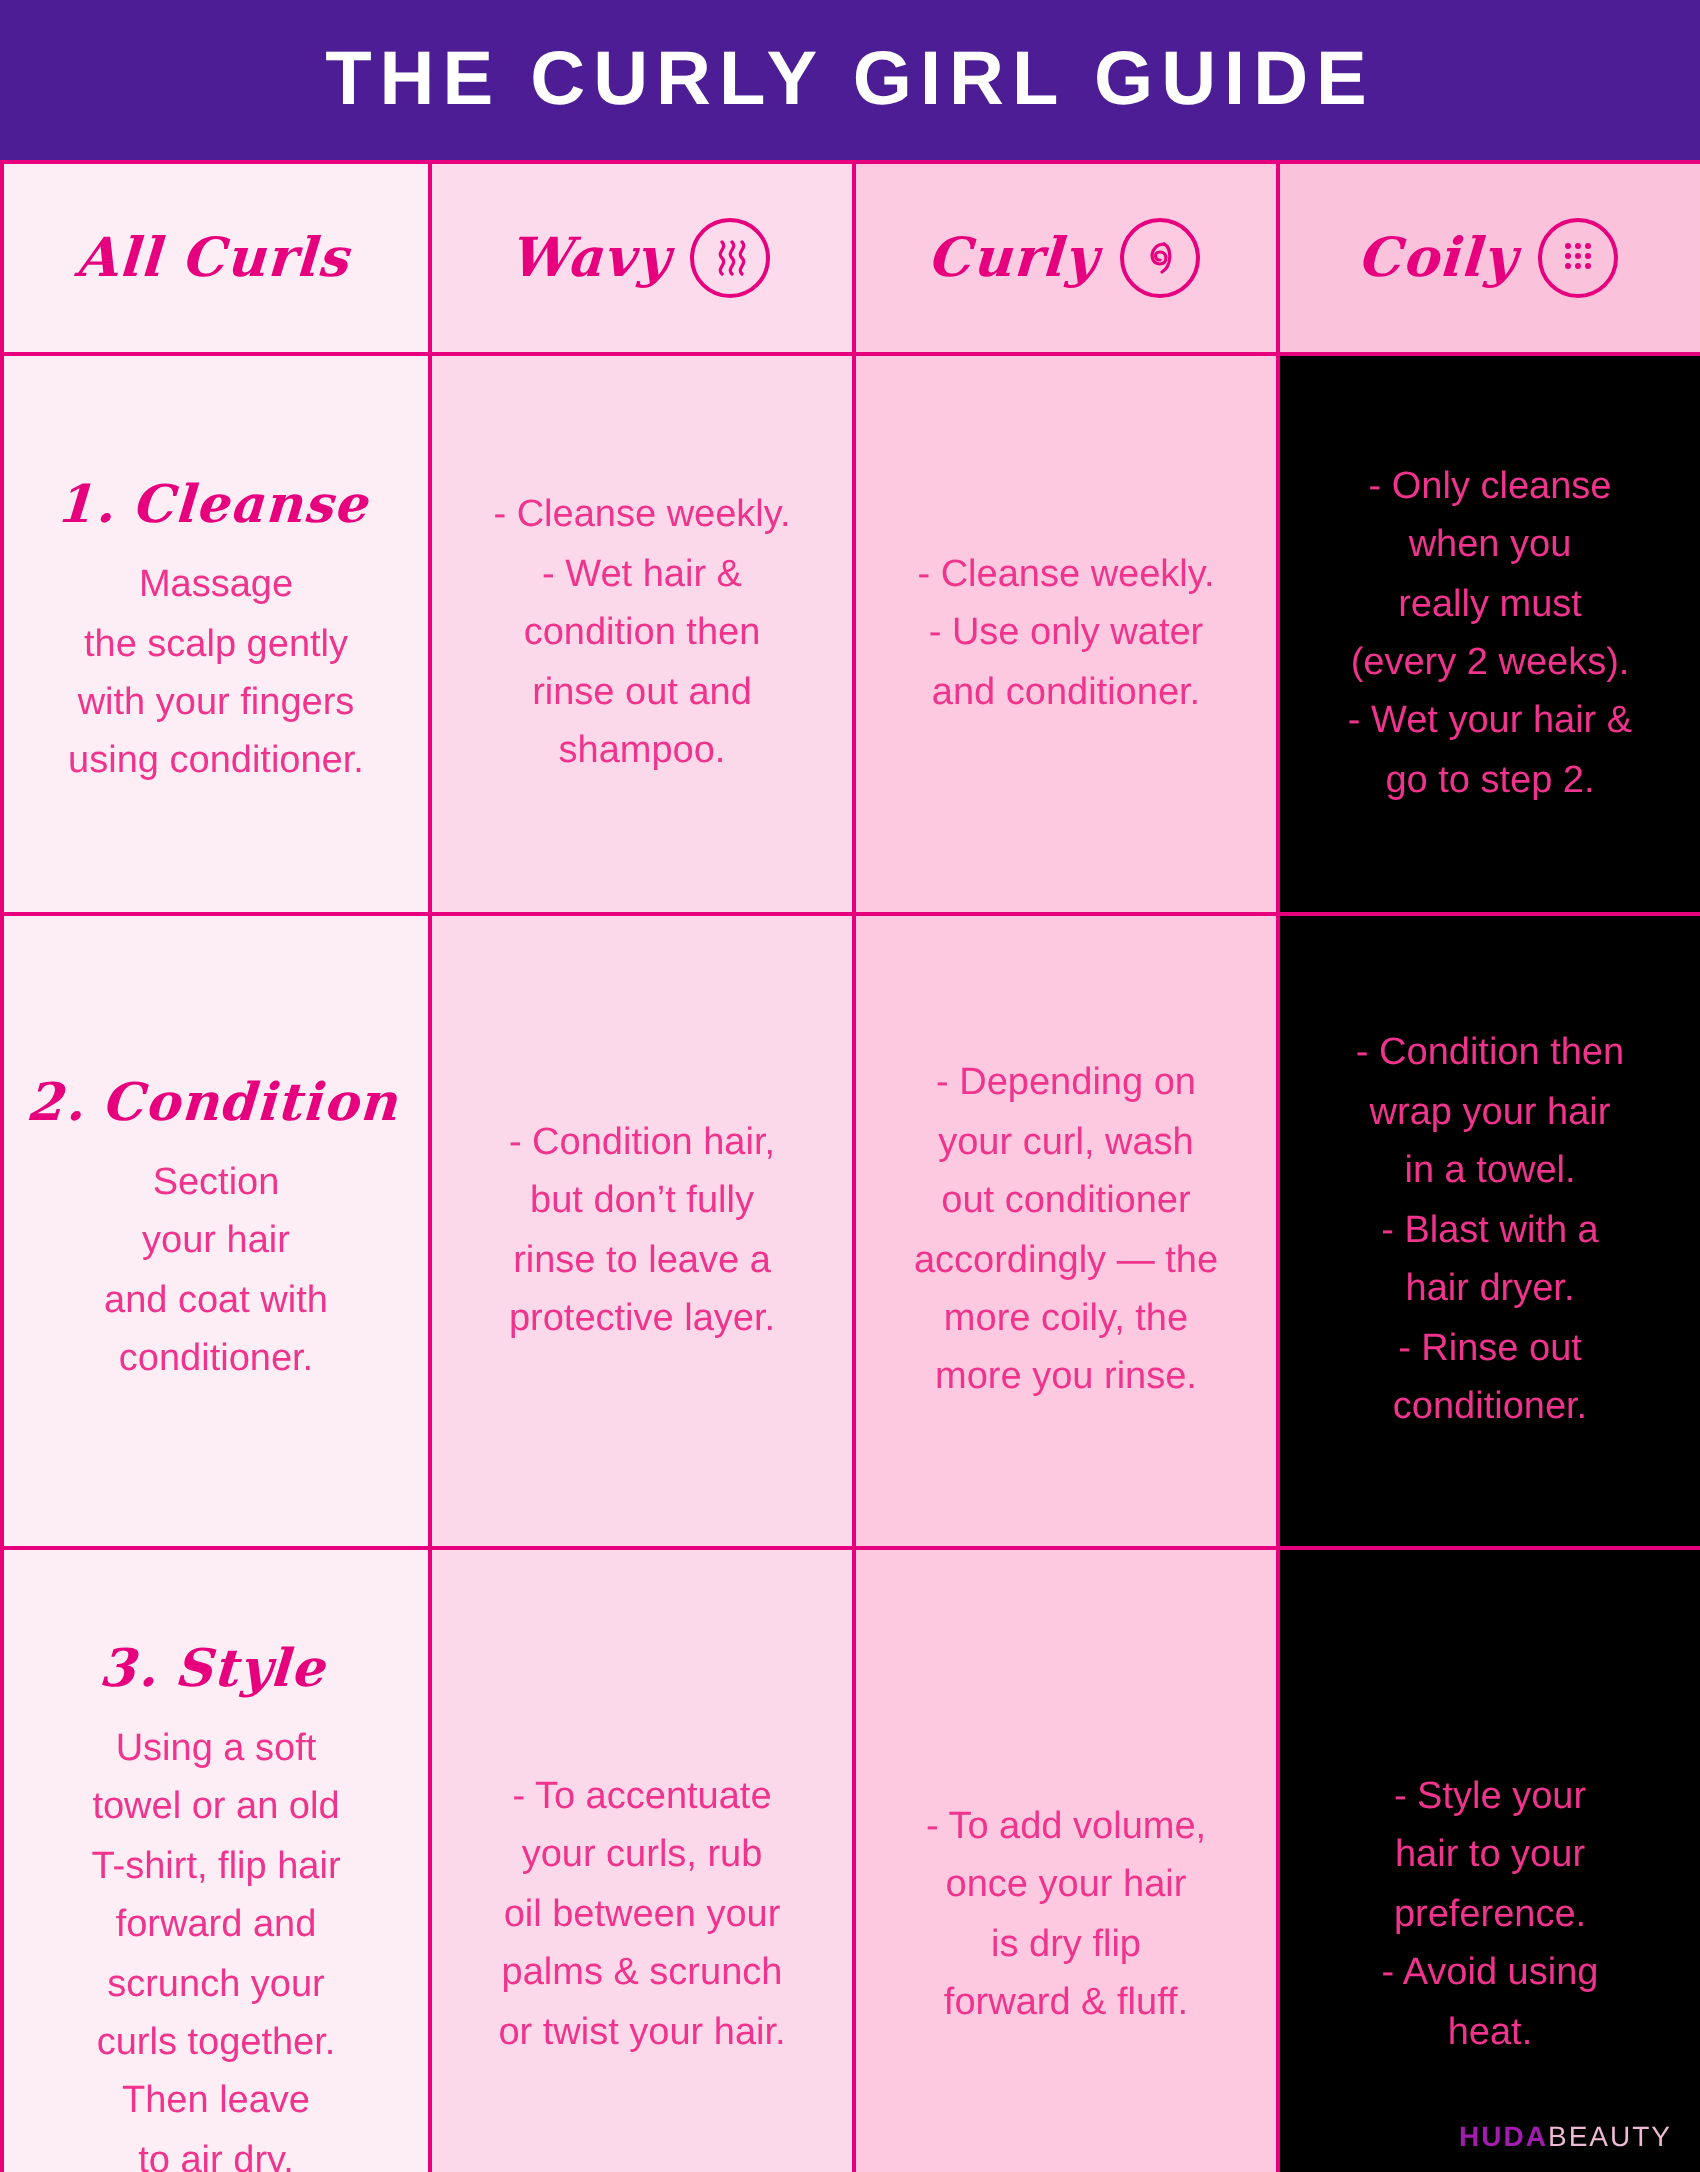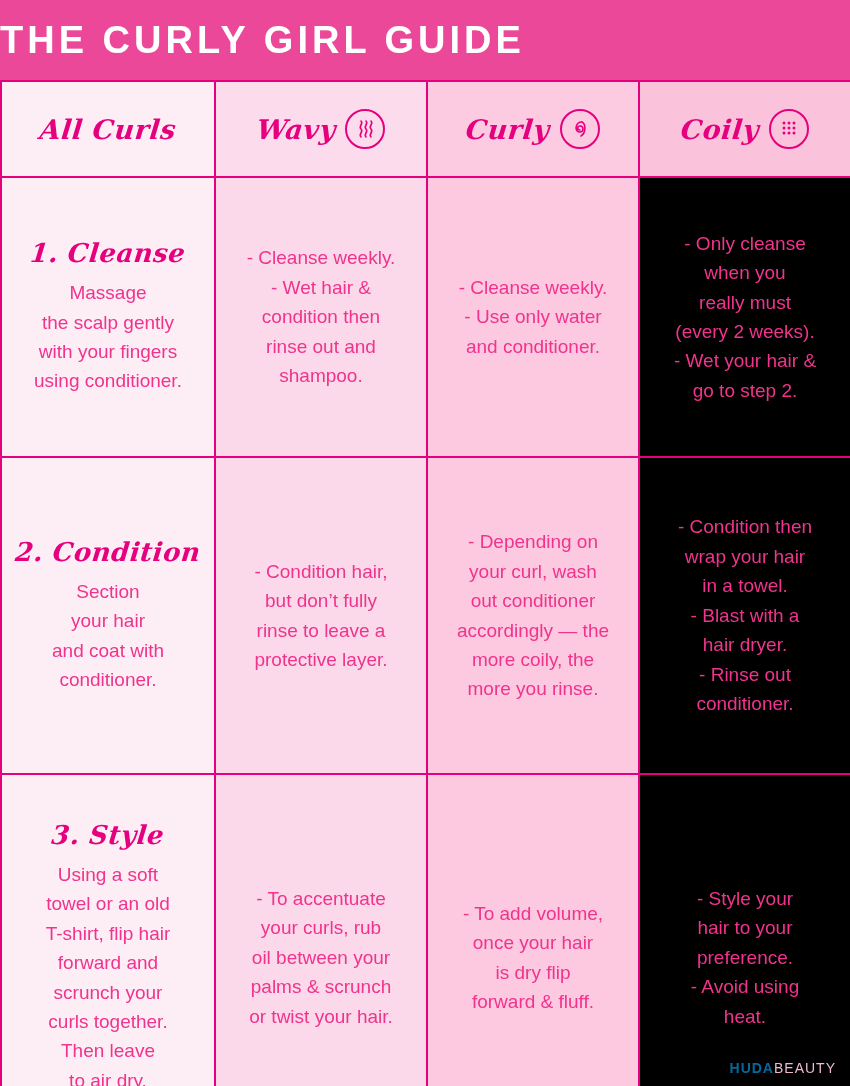--- a/index.html
+++ b/index.html
@@ -14,25 +14,25 @@
     overflow: hidden;
   }
   .page {
     width: 850px;
     height: 1086px;
     position: relative;
     box-sizing: border-box;
   }
   
   .header {
-    background: #ec4899;
+    background: #4c1d95;
     height: 80px;
     display: flex;
     align-items: center;
-    justify-content: flex-start;
+    justify-content: center;
   }
   .header-title {
     color: #ffffff;
     font-size: 38px;
     font-weight: bold;
     letter-spacing: 4px;
     font-family: "Liberation Sans", sans-serif;
     text-align: center;
     line-height: 1;
   }
@@ -125,21 +125,21 @@
     right: 14px;
     bottom: 10px;
     font-family: "Liberation Sans", sans-serif;
     font-size: 14px;
     letter-spacing: 1px;
     color: #e6a8c6;
     display: flex;
     align-items: baseline;
     gap: 0px;
   }
-  .brand .b1 { font-weight: bold; color: #0369a1; }
+  .brand .b1 { font-weight: bold; color: #a21caf; }
   .brand .b2 { color: #eeb9d2; }
 </style>
 </head>
 <body>
 
 <div class="page">
 
   <div class="header">
     <div class="header-title">THE CURLY GIRL GUIDE</div>
   </div>

